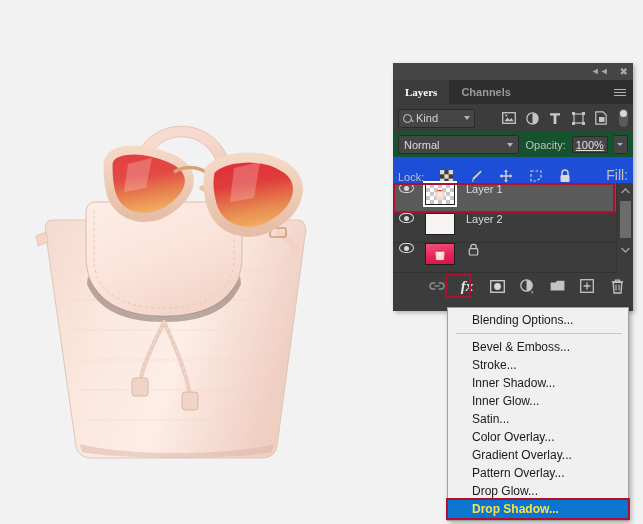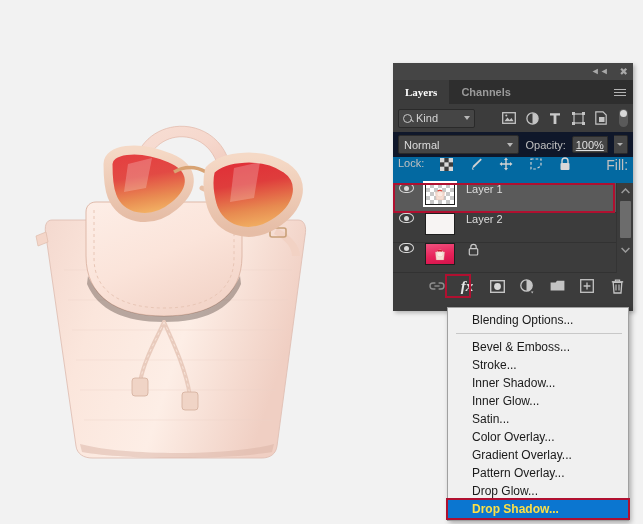--- a/index.html
+++ b/index.html
@@ -42,28 +42,28 @@
   .mag { width: 9px; height: 9px; border: 1.3px solid #c8c8c8; border-radius: 50%; position: relative; flex: none; }
   .mag::after { content: ""; position: absolute; width: 4px; height: 1.3px; background: #c8c8c8; right: -3px; bottom: 0px; transform: rotate(45deg); }
   .caret { width: 0; height: 0; border-left: 3.5px solid transparent; border-right: 3.5px solid transparent; border-top: 4px solid #b8b8b8; }
   .caret-sm { width: 0; height: 0; border-left: 3px solid transparent; border-right: 3px solid transparent; border-top: 3.5px solid #b0b0b0; }
 
   .filter-icons { display: flex; align-items: center; gap: 9px; margin-left: 3px; }
   .fi { width: 14px; height: 14px; display: flex; align-items: center; justify-content: center; cursor: pointer; color: #c4c4c4; }
   .toggle-pill { width: 9px; height: 18px; border-radius: 5px; background: #5a5a5a; position: relative; margin-left: 2px; cursor: pointer; }
   .toggle-pill::before { content: ""; position: absolute; top: 1px; left: 1px; width: 7px; height: 7px; border-radius: 50%; background: #d8d8d8; }
 
-  .blend-row { height: 25px; display: flex; align-items: center; padding: 0 5px; gap: 6px; background: #0f172a; }
+  .blend-row { height: 25px; display: flex; align-items: center; padding: 0 5px; gap: 6px; background: #14532d; }
   .blend-select { width: 128px; height: 19px; background: #454545; border: 1px solid #2a2a2a; border-radius: 2px; display: flex; align-items: center; padding: 0 5px; cursor: pointer; }
   .blend-select .lbl { flex: 1; color: #dcdcdc; font-size: 11px; }
   .opacity-label { font-size: 11px; color: #c0c0c0; }
   .num-box { width: 38px; height: 17px; background: #454545; border: 1px solid #2a2a2a; border-radius: 2px 0 0 2px; display: flex; align-items: center; justify-content: center; color: #e0e0e0; font-size: 11px; text-decoration: underline; }
   .num-stepper { width: 15px; height: 19px; background: #454545; border: 1px solid #2a2a2a; border-left: none; border-radius: 0 2px 2px 0; display: flex; align-items: center; justify-content: center; cursor: pointer; }
 
-  .lock-row { height: 26px; display: flex; align-items: flex-start; padding: 0 5px; gap: 16px; background: #0369a1; }
+  .lock-row { height: 26px; display: flex; align-items: flex-end; padding: 0 5px; gap: 16px; background: #1d4ed8; }
   .lock-label { font-size: 11px; color: #c0c0c0; }
   .lk { width: 14px; height: 14px; display: flex; align-items: center; justify-content: center; cursor: pointer; }
   .fill-label { font-size: 14px; color: #c0c0c0; margin-left: 19px; }
 
   
   .layers-list { position: relative; background: #3c3c3c; }
   .layer-row { height: 30px; display: flex; align-items: flex-start; border-bottom: 1px solid #323232; background: #3c3c3c; position: relative; cursor: pointer; }
   .layer-row.selected { background: #5a5a5a; }
   .eye-cell { width: 27px; display: flex; align-items: center; justify-content: center; cursor: pointer; }
   .eye { width: 15px; height: 10px; position: relative; }

